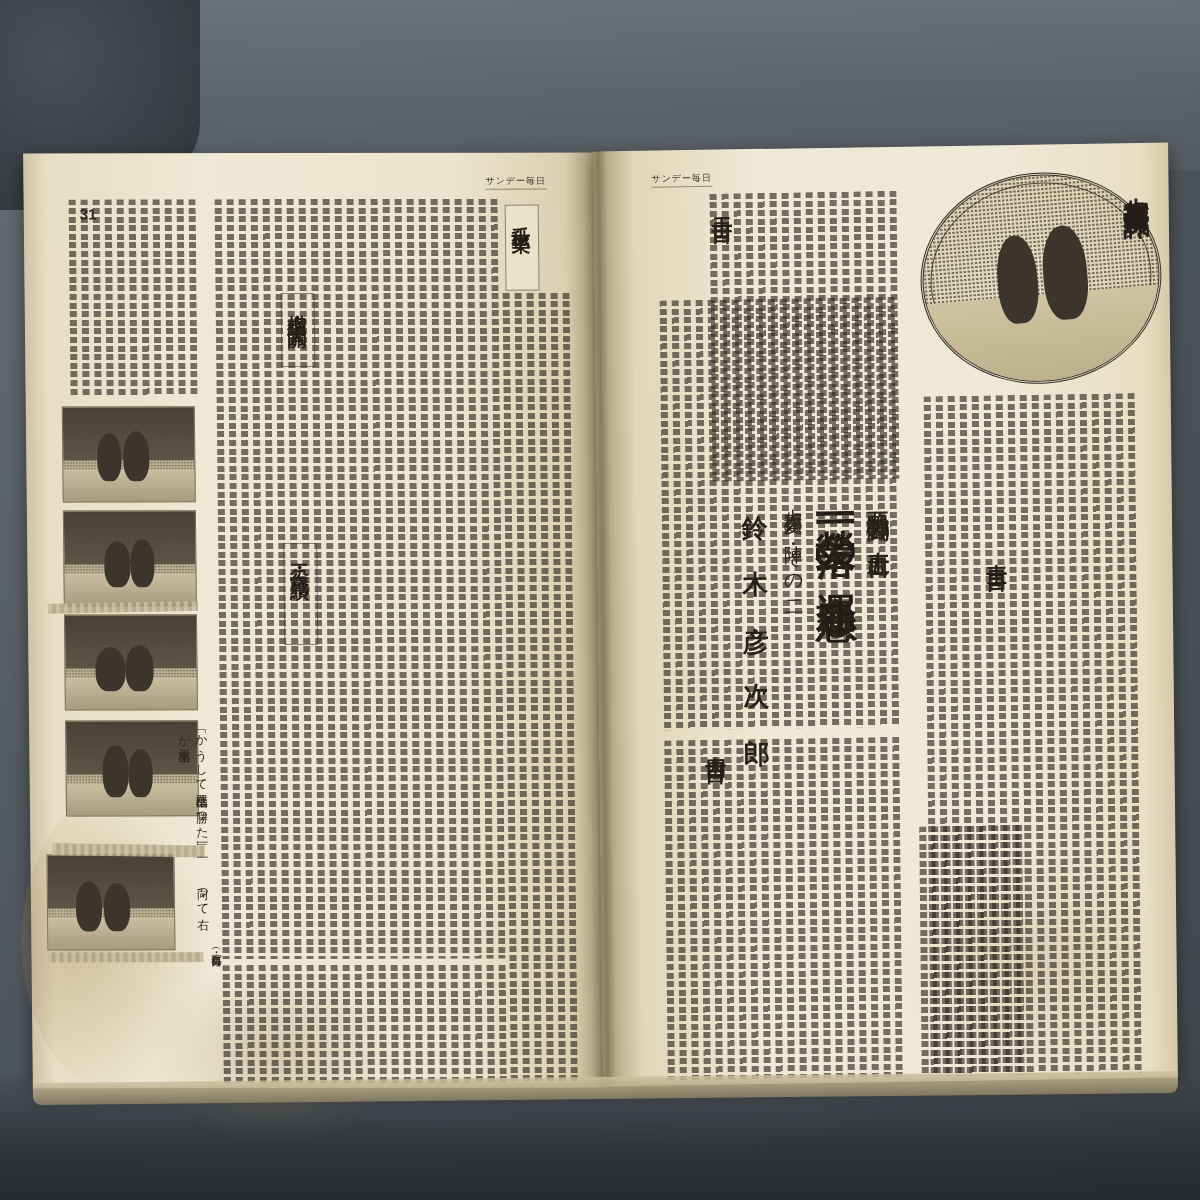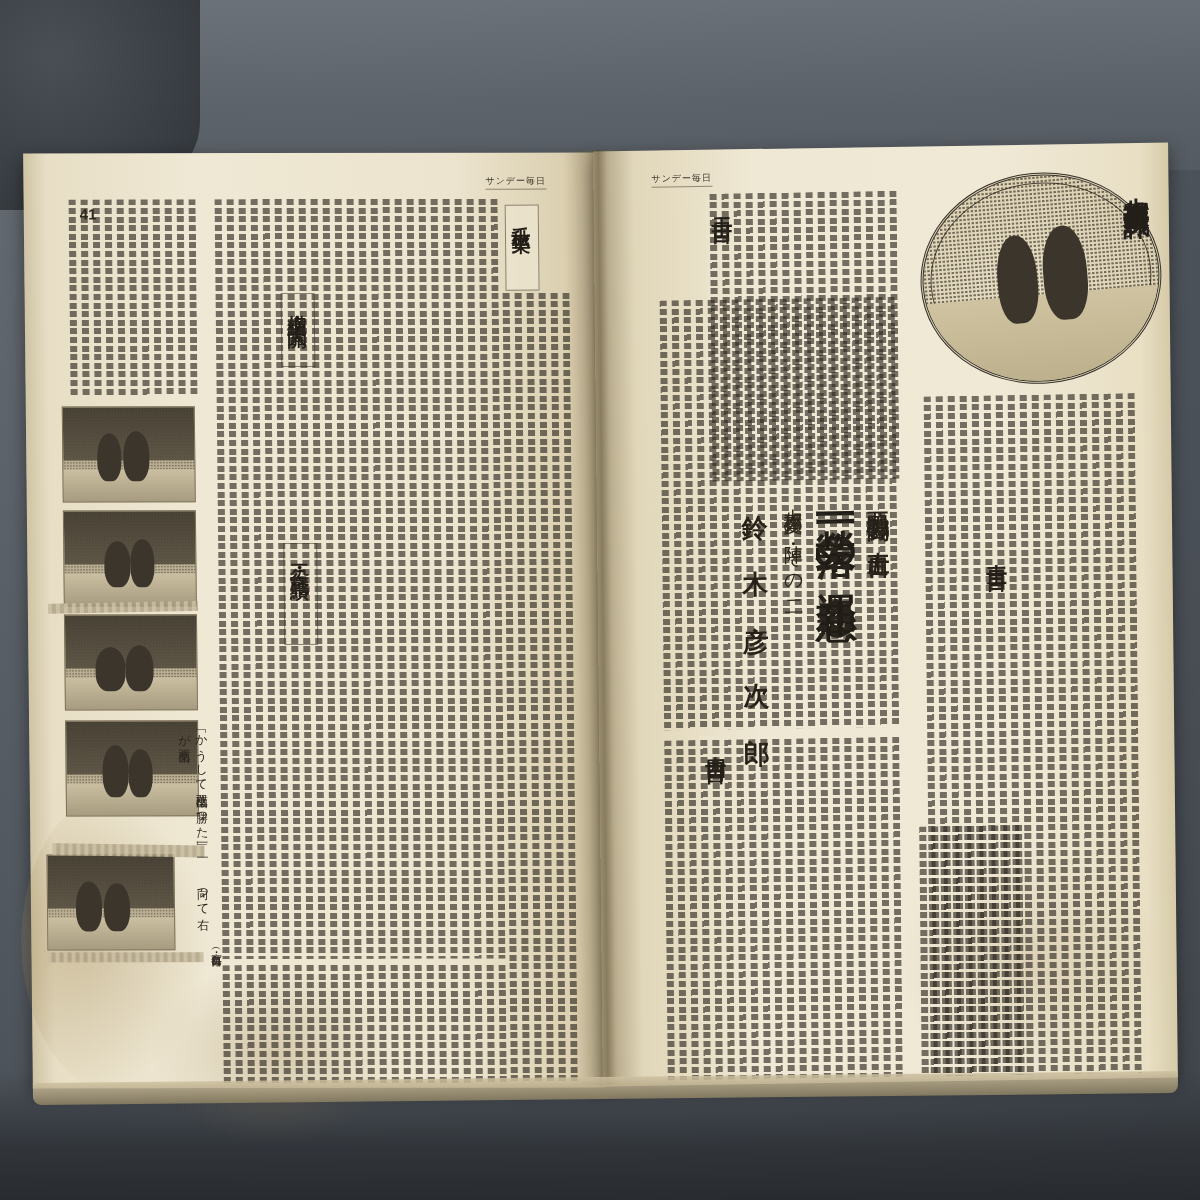--- a/index.html
+++ b/index.html
@@ -235,21 +235,21 @@
   <div id="desk-bottom"></div>
 </div>
 
 <div id="magazine">
 
   <div class="page" id="page-left">
 
     <div class="stain" style="left:-10px;top:640px;width:190px;height:300px;background:radial-gradient(ellipse at 30% 50%, rgba(160,134,84,.35), rgba(160,134,84,0) 70%);"></div>
     <div class="stain" style="left:120px;top:810px;width:240px;height:180px;background:radial-gradient(ellipse at 50% 50%, rgba(150,126,80,.28), rgba(150,126,80,0) 72%);"></div>
 
-    <div class="folio" style="left:56px;top:52px;">41</div>
+    <div class="folio" style="left:56px;top:52px;">31</div>
     <div class="runhead" style="left:462px;top:22px;">サンデー毎日</div>
 
     <div class="sectlabel" style="left:481px;top:52px;height:74px;">千秋樂</div>
     <div class="sectlabel" style="left:256px;top:140px;height:62px;">横綱・大關</div>
     <div class="sectlabel" style="left:256px;top:390px;height:90px;">三役・戰績</div>
 
     <div class="body-block" style="left:182px;top:46px;width:292px;height:760px;">
       <div class="tline"></div>
         <div class="tline"></div>
         <div class="tline"></div>

